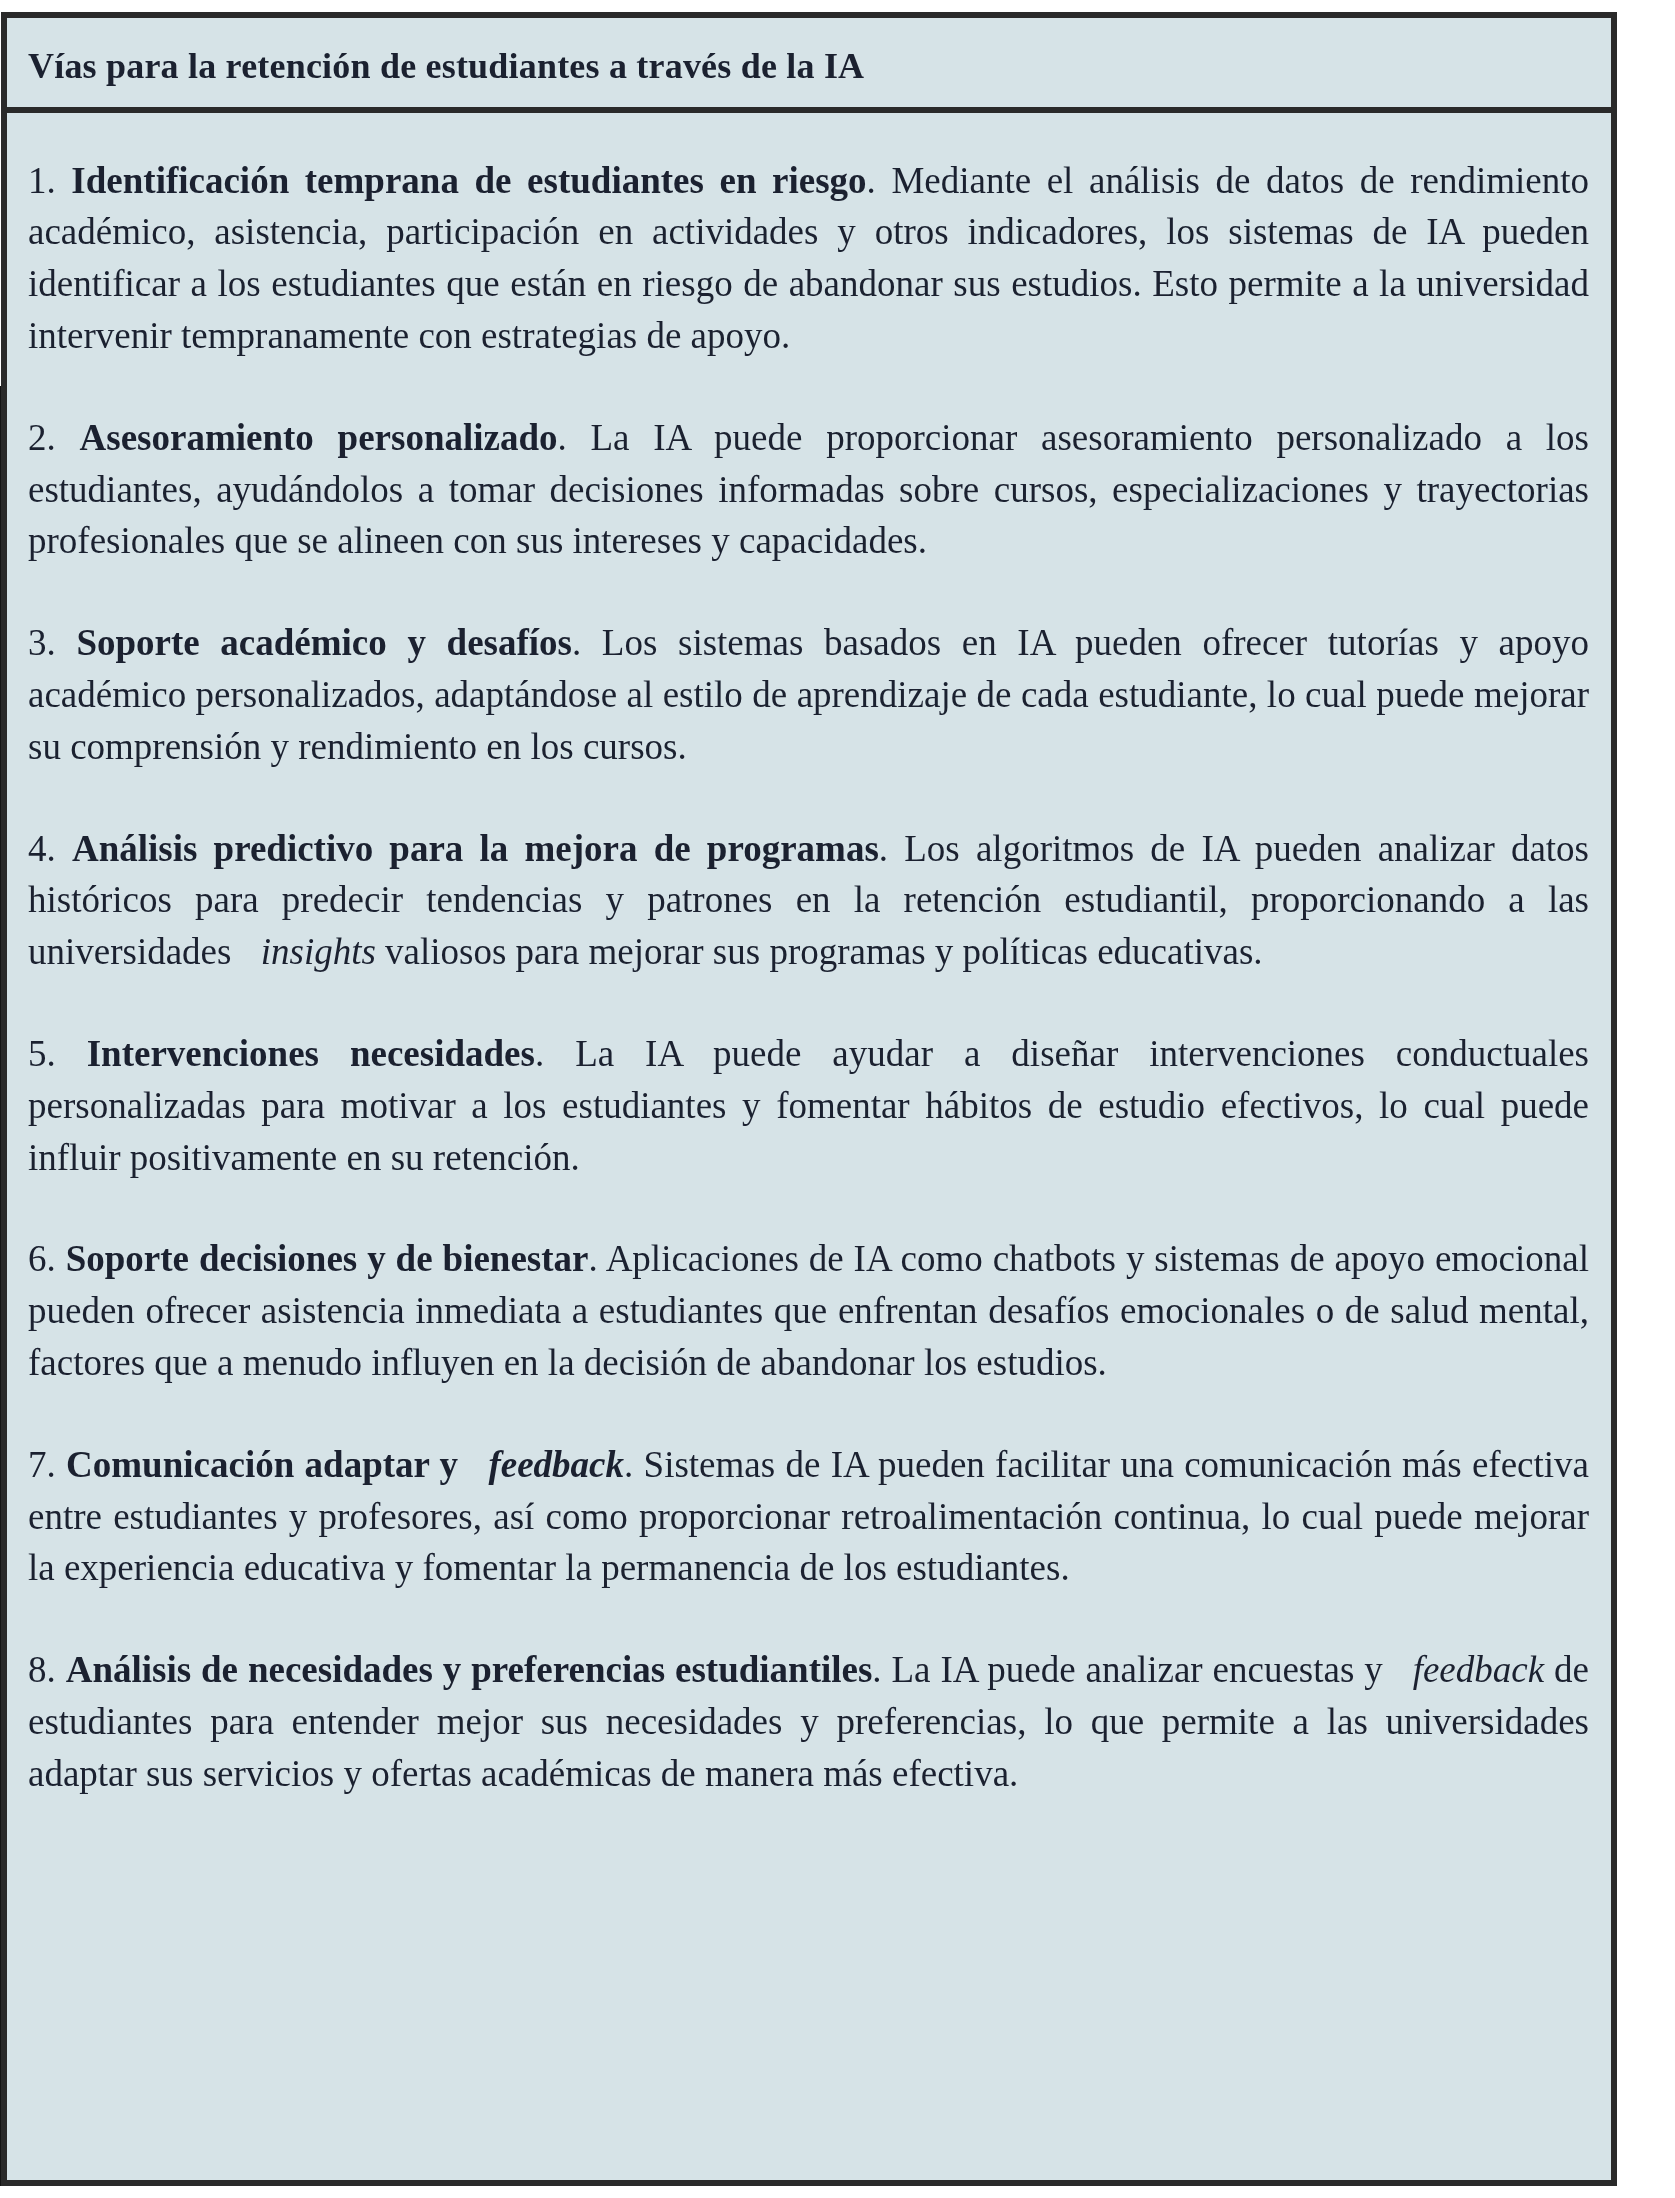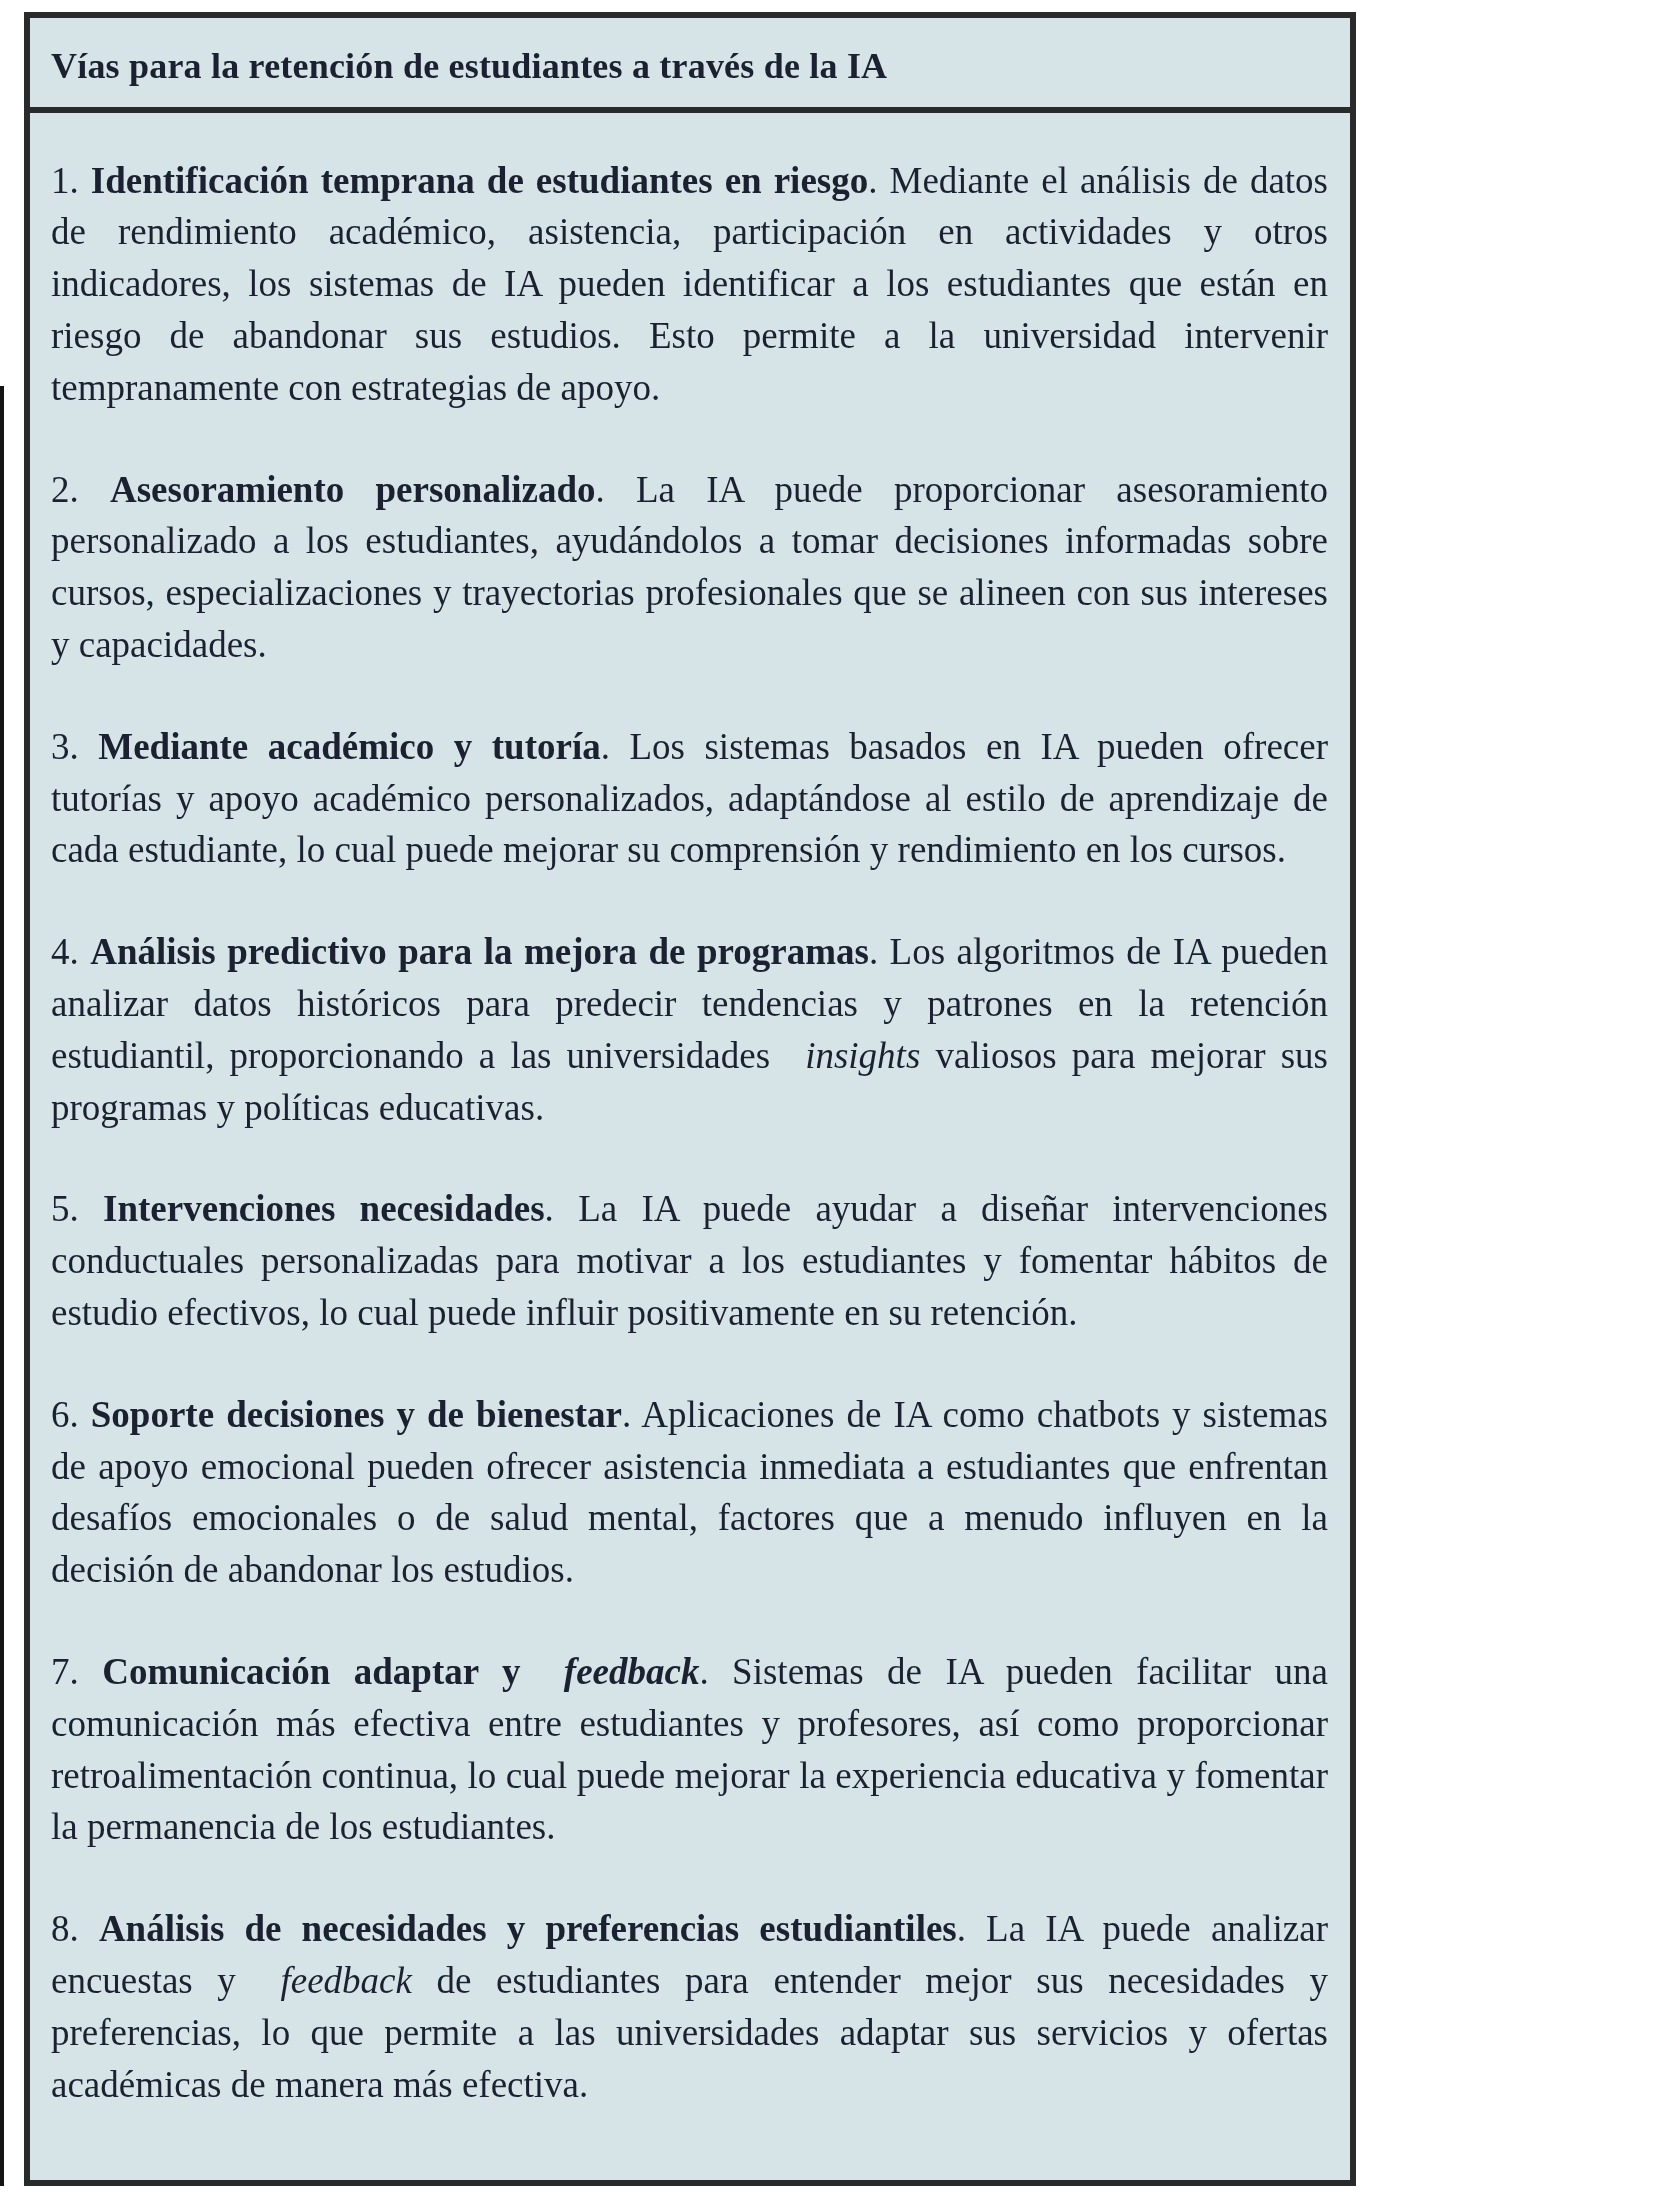--- a/index.html
+++ b/index.html
@@ -23,23 +23,23 @@
   .edge-line {
     position: absolute;
     left: 0;
     top: 386px;
     width: 3.8px;
     height: 1800px;
     background: #141414;
   }
   .frame {
     position: absolute;
-    left: 24px;
+    left: 1px;
     top: 12.3px;
-    width: 1332px;
+    width: 1616px;
     height: 2174px;
     box-sizing: border-box;
     background: #d6e3e7;
     border: 6.6px solid #2a2a2a;
   }
   .header-cell {
     box-sizing: border-box;
     padding: 24.6px 23px 17px 21px;
     border-bottom: 6.6px solid #2a2a2a;
     font-weight: bold;
@@ -72,21 +72,21 @@
   <div class="edge-line"></div>
 
   <div class="frame" style="background: rgb(214, 227, 231); border-color: rgb(42, 42, 42);">
     <div class="header-cell" style="border-bottom-color: rgb(42, 42, 42); color: rgb(27, 33, 48);">
       <span>Vías para la retención de estudiantes a través de la IA</span>
     </div>
 
     <div class="body-cell" style="color: rgb(27, 33, 48);">
         <p class="item"><span>1. </span><span class="b">Identificación temprana de estudiantes en riesgo</span><span>. Mediante el análisis de datos de rendimiento académico, asistencia, participación en actividades y otros indicadores, los sistemas de IA pueden identificar a los estudiantes que están en riesgo de abandonar sus estudios. Esto permite a la universidad intervenir tempranamente con estrategias de apoyo.</span></p>
         <p class="item"><span>2. </span><span class="b">Asesoramiento personalizado</span><span>. La IA puede proporcionar asesoramiento personalizado a los estudiantes, ayudándolos a tomar decisiones informadas sobre cursos, especializaciones y trayectorias profesionales que se alineen con sus intereses y capacidades.</span></p>
-        <p class="item"><span>3. </span><span class="b">Mediante académico y tutoría</span><span>. Los sistemas basados en IA pueden ofrecer tutorías y apoyo académico personalizados, adaptándose al estilo de aprendizaje de cada estudiante, lo cual puede mejorar su comprensión y rendimiento en los cursos.</span></p>
+        <p class="item"><span>3. </span><span class="b">Soporte académico y desafíos</span><span>. Los sistemas basados en IA pueden ofrecer tutorías y apoyo académico personalizados, adaptándose al estilo de aprendizaje de cada estudiante, lo cual puede mejorar su comprensión y rendimiento en los cursos.</span></p>
         <p class="item"><span>4. </span><span class="b">Análisis predictivo para la mejora de programas</span><span>. Los algoritmos de IA pueden analizar datos históricos para predecir tendencias y patrones en la retención estudiantil, proporcionando a las universidades </span><span class="i">insights</span><span> valiosos para mejorar sus programas y políticas educativas.</span></p>
         <p class="item"><span>5. </span><span class="b">Intervenciones necesidades</span><span>. La IA puede ayudar a diseñar intervenciones conductuales personalizadas para motivar a los estudiantes y fomentar hábitos de estudio efectivos, lo cual puede influir positivamente en su retención.</span></p>
         <p class="item"><span>6. </span><span class="b">Soporte decisiones y de bienestar</span><span>. Aplicaciones de IA como chatbots y sistemas de apoyo emocional pueden ofrecer asistencia inmediata a estudiantes que enfrentan desafíos emocionales o de salud mental, factores que a menudo influyen en la decisión de abandonar los estudios.</span></p>
         <p class="item"><span>7. </span><span class="b">Comunicación adaptar y </span><span class="b i">feedback</span><span>. Sistemas de IA pueden facilitar una comunicación más efectiva entre estudiantes y profesores, así como proporcionar retroalimentación continua, lo cual puede mejorar la experiencia educativa y fomentar la permanencia de los estudiantes.</span></p>
         <p class="item"><span>8. </span><span class="b">Análisis de necesidades y preferencias estudiantiles</span><span>. La IA puede analizar encuestas y </span><span class="i">feedback</span><span> de estudiantes para entender mejor sus necesidades y preferencias, lo que permite a las universidades adaptar sus servicios y ofertas académicas de manera más efectiva.</span></p>
       </div>
   </div>
 </div>
 
 

